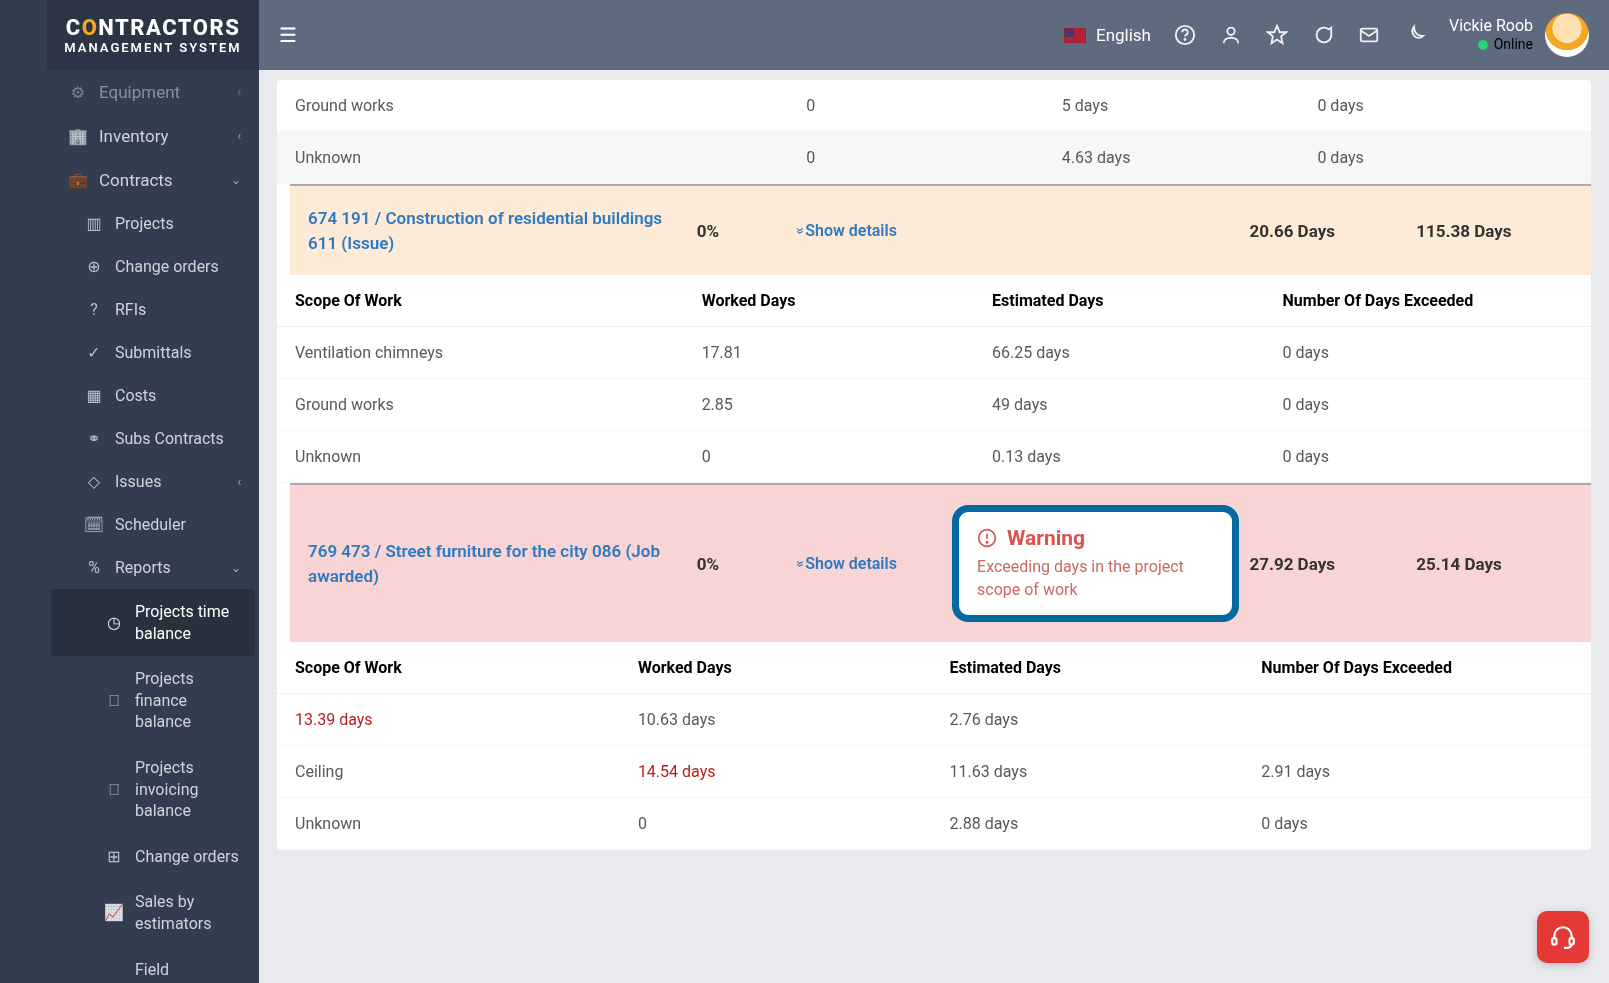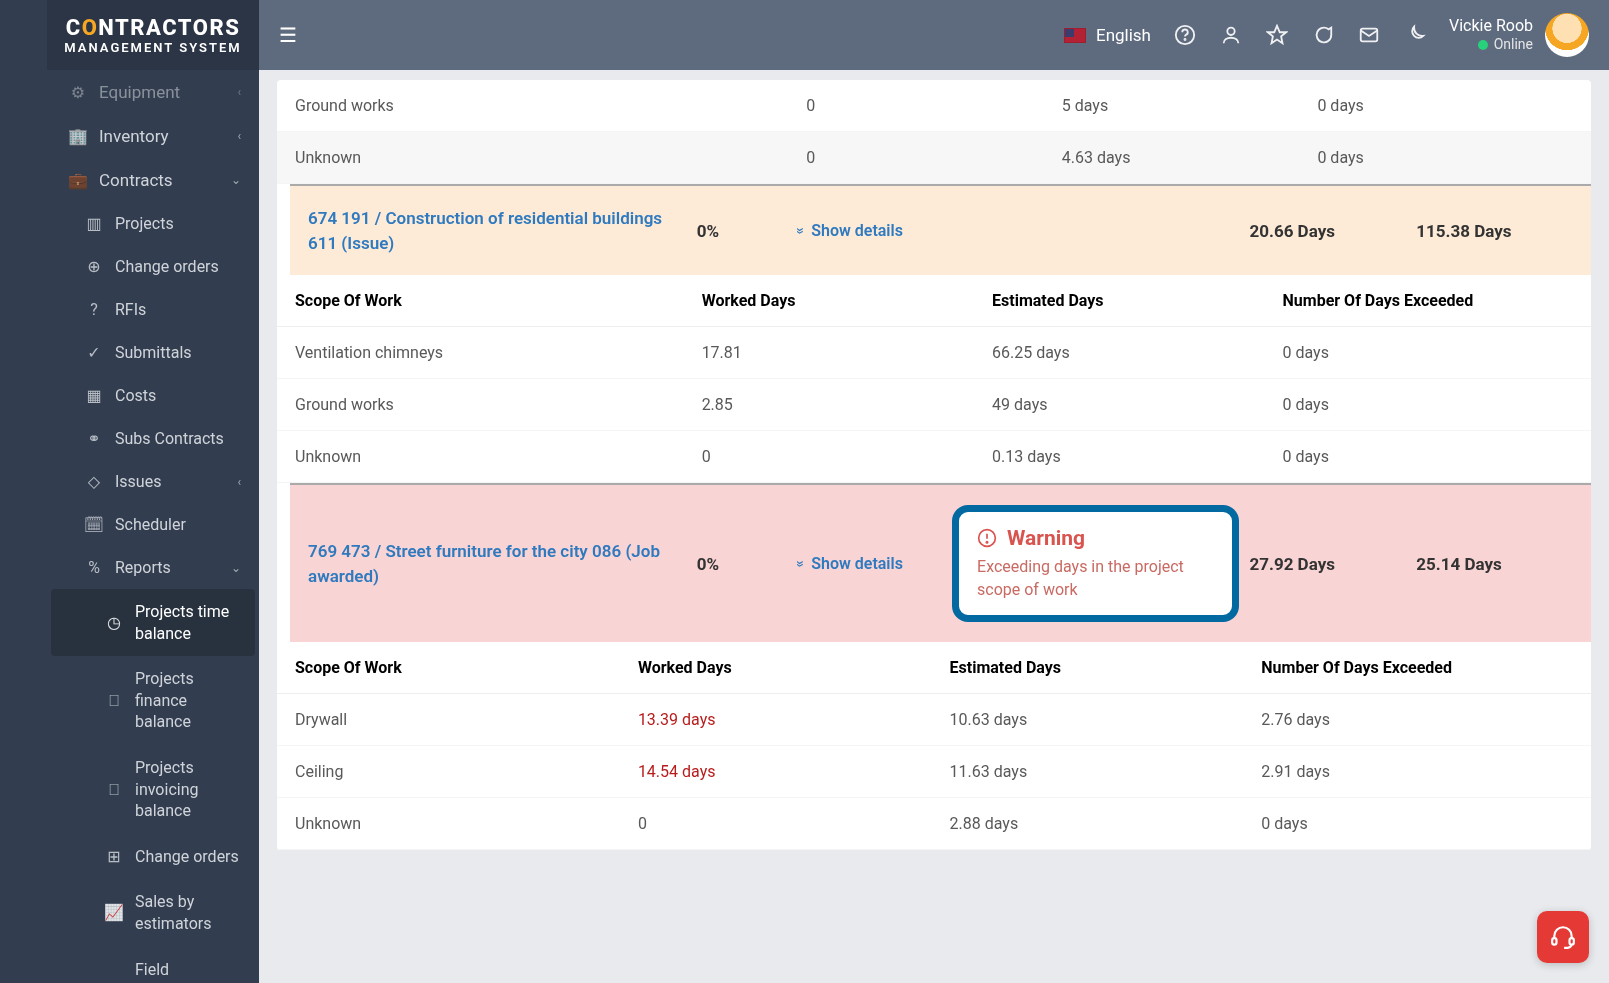--- a/index.html
+++ b/index.html
@@ -70,21 +70,21 @@
   .top-spacer{flex:1}
   .top-icons { display:flex; align-items:center; gap:22px; }
   .flag { width:22px; height:15px; background:linear-gradient(#b22234 0%,#b22234 100%); position:relative; display:inline-block; border:1px solid rgba(0,0,0,.1);}
   .flag::before{content:"";position:absolute;left:0;top:0;width:9px;height:8px;background:#3c3b6e}
   .lang { display:flex; align-items:center; gap:10px; font-size:17px; cursor:pointer;}
   .tbicon { width:24px; height:24px; color:#fff; opacity:.9; cursor:pointer; display:flex; align-items:center; justify-content:center;}
   .tbicon svg{width:22px;height:22px;stroke:#fff;fill:none;stroke-width:2;}
   .user-block{ display:flex; align-items:center; gap:12px;}
   .user-text{ text-align:right; line-height:1.25;}
   .user-name{font-size:16px;}
-  .user-status{font-size:14px; color:#e5e5e5; display:flex; align-items:center; justify-content:flex-end; gap:6px;}
+  .user-status{font-size:14px; color:#000000; display:flex; align-items:center; justify-content:flex-end; gap:6px;}
   .status-dot{width:10px;height:10px;border-radius:50%;background:#28d17c;display:inline-block;}
   .avatar{width:44px;height:44px;border-radius:50%;background:radial-gradient(circle at 50% 35%, #ffe0b2 0 40%, #f5a623 41% 60%, #fff 61% 100%);}
   
   
   .content {
     flex:1;
     overflow-y:auto;
     padding: 0 18px 18px 18px;
     background:#e9eaed;
   }
@@ -110,21 +110,21 @@
     display:grid;
     grid-template-columns: 1.45fr .35fr .55fr 1.1fr .6fr .6fr;
     padding: 20px 18px;
     align-items:center;
     gap:10px;
     margin-left:13px;
   }
   .proj-row.orange { background:#fdebd8; border-top:2px solid #aaa; }
   .proj-row.red { background:#f9d4d4; border-top:2px solid #aaa; }
   .proj-link { color:#2f7abf; font-weight:600; font-size:17px; line-height:1.45;}
-  .show-details { color:#2f7abf; font-weight:600; display:flex; align-items:center; gap:6px; cursor:pointer;}
+  .show-details { color:#2f7abf; font-weight:600; display:flex; align-items:center; cursor:pointer;}
   .metric { font-weight:700; color:#333; font-size:17px; }
   
   .warn-box {
     border:7px solid #0369a1;
     border-radius:16px;
     padding:14px 18px;
     background:#ffffff;
   }
   .warn-title{ color:#d9534f; font-weight:700; font-size:21px; display:flex; align-items:center; gap:10px; margin-bottom:6px;}
   .warn-title svg{width:20px;height:20px;stroke:#d9534f;fill:none;stroke-width:2;}
@@ -386,21 +386,20 @@
           <span class="metric">25.14 Days</span>
         </div>
         <div class="tbl-header tbl-detail2">
           <span>Scope Of Work</span>
             <span>Worked  Days</span>
             <span>Estimated  Days</span>
             <span>Number Of  Days Exceeded</span>
         </div>
         <div id="p2-rows">
             <div class="tbl-row tbl-detail2">
-              <span>Drywall</span>
               <span class="red-text">13.39 days</span>
               <span>10.63 days</span>
               <span>2.76 days</span>
             </div>
             <div class="tbl-row tbl-detail2">
               <span>Ceiling</span>
               <span class="red-text">14.54 days</span>
               <span>11.63 days</span>
               <span>2.91 days</span>
             </div>

